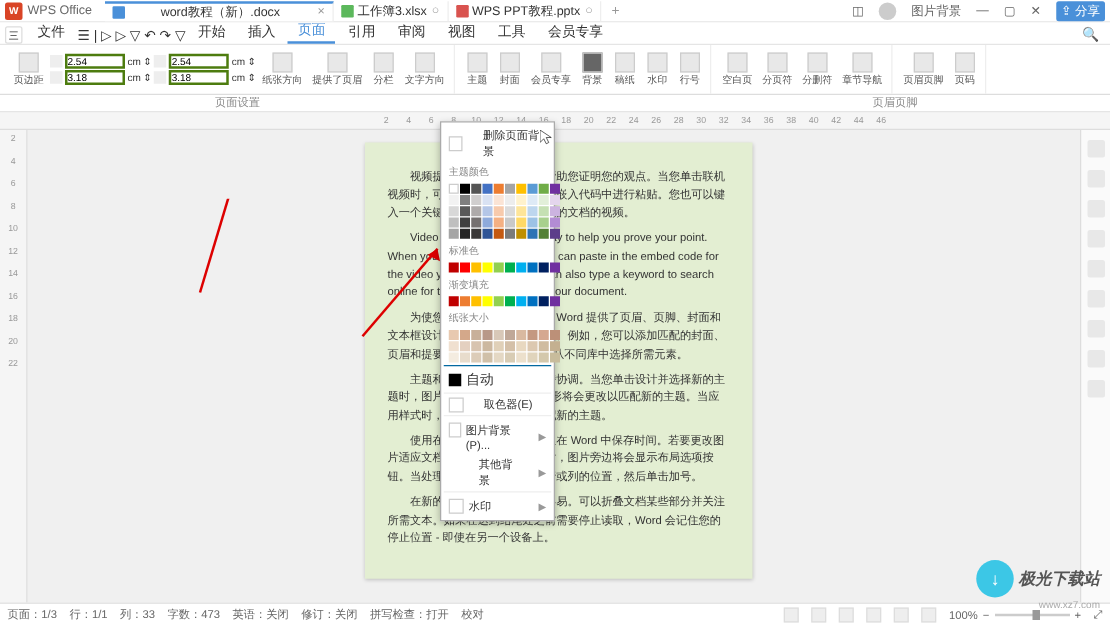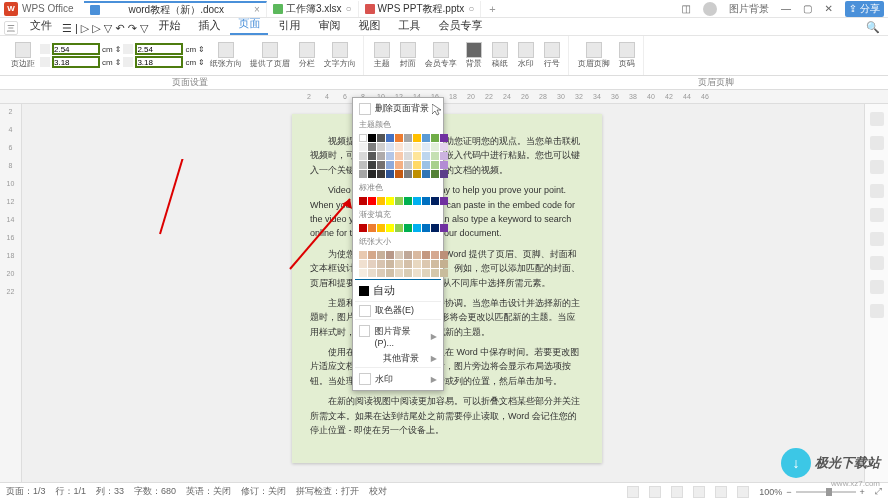--- a/index.html
+++ b/index.html
@@ -57,21 +57,21 @@
 .docarea{flex:1;overflow:auto;position:relative;padding:10px 0 10px 270px;}
 .page{width:310px;background:#e3eed2;padding:20px 18px;font-size:9px;line-height:1.6;color:#333;box-shadow:0 1px 3px rgba(0,0,0,.2);}
 .page p{margin-bottom:6px;text-indent:2em;}
 
 
 .sidepanel{width:24px;background:#fafafa;border-left:1px solid #ddd;display:flex;flex-direction:column;align-items:center;gap:10px;padding-top:8px;}
 .sidepanel .sico{width:14px;height:14px;background:#e8e8e8;border-radius:2px;}
 
 
 .dropdown{position:absolute;left:352px;top:97px;width:92px;background:#fff;border:1px solid #aaa;box-shadow:0 2px 6px rgba(0,0,0,.3);z-index:100;padding:2px;}
-.ddrow{display:flex;align-items:center;padding:2px 4px;font-size:9px;gap:4px;cursor:pointer;}
+.ddrow{display:flex;align-items:center;padding:2px 4px;font-size:9px;gap:16px;cursor:pointer;}
 .ddrow .mico{width:12px;height:12px;border:1px solid #ccc;}
 .ddlabel{font-size:8px;color:#888;padding:2px 4px;}
 .colors{display:grid;grid-template-columns:repeat(10,8px);gap:1px;padding:2px 4px;}
 .colors div{width:8px;height:8px;}
 .auto{display:flex;align-items:center;gap:4px;padding:3px 4px;border-top:1px solid #0369a1;border-bottom:1px solid #eee;}
 .auto .sw{width:10px;height:10px;background:#000;}
 .ddrow.sub{justify-content:space-between;}
 .ddrow .arr{color:#999;font-size:8px;}
 
 
@@ -195,20 +195,38 @@
         <span class="ico"></span>
         <small>稿纸</small>
       </div>
     <div class="rbtn">
         <span class="ico"></span>
         <small>水印</small>
       </div>
     <div class="rbtn">
         <span class="ico"></span>
         <small>行号</small>
+      </div>
+  </div>
+  <div class="rgroup">
+    <div class="rbtn">
+        <span class="ico"></span>
+        <small>空白页</small>
+      </div>
+    <div class="rbtn">
+        <span class="ico"></span>
+        <small>分页符</small>
+      </div>
+    <div class="rbtn">
+        <span class="ico"></span>
+        <small>分删符</small>
+      </div>
+    <div class="rbtn">
+        <span class="ico"></span>
+        <small>章节导航</small>
       </div>
   </div>
   <div class="rgroup">
     <div class="rbtn">
         <span class="ico"></span>
         <small>页眉页脚</small>
       </div>
     <div class="rbtn">
         <span class="ico"></span>
         <small>页码</small>
@@ -440,21 +458,21 @@
 </div>
 
 <svg class="cursor">
     <path d="M0,0 L0,10 L3,7 L5,11 L7,10 L5,6 L9,6 Z" fill="#fff" stroke="#000" stroke-width="0.5"></path>
   </svg>
 
 <div class="statusbar">
   <span>页面：1/3</span>
   <span>行：1/1</span>
   <span>列：33</span>
-  <span>字数：680</span>
+  <span>字数：473</span>
   <span>英语：关闭</span>
   <span>修订：关闭</span>
   <span>拼写检查：打开</span>
   <span>校对</span>
   <div class="spacer"></div>
   <span class="vico"></span>
   <span class="vico"></span>
   <span class="vico"></span>
   <span class="vico"></span>
   <span class="vico"></span>

